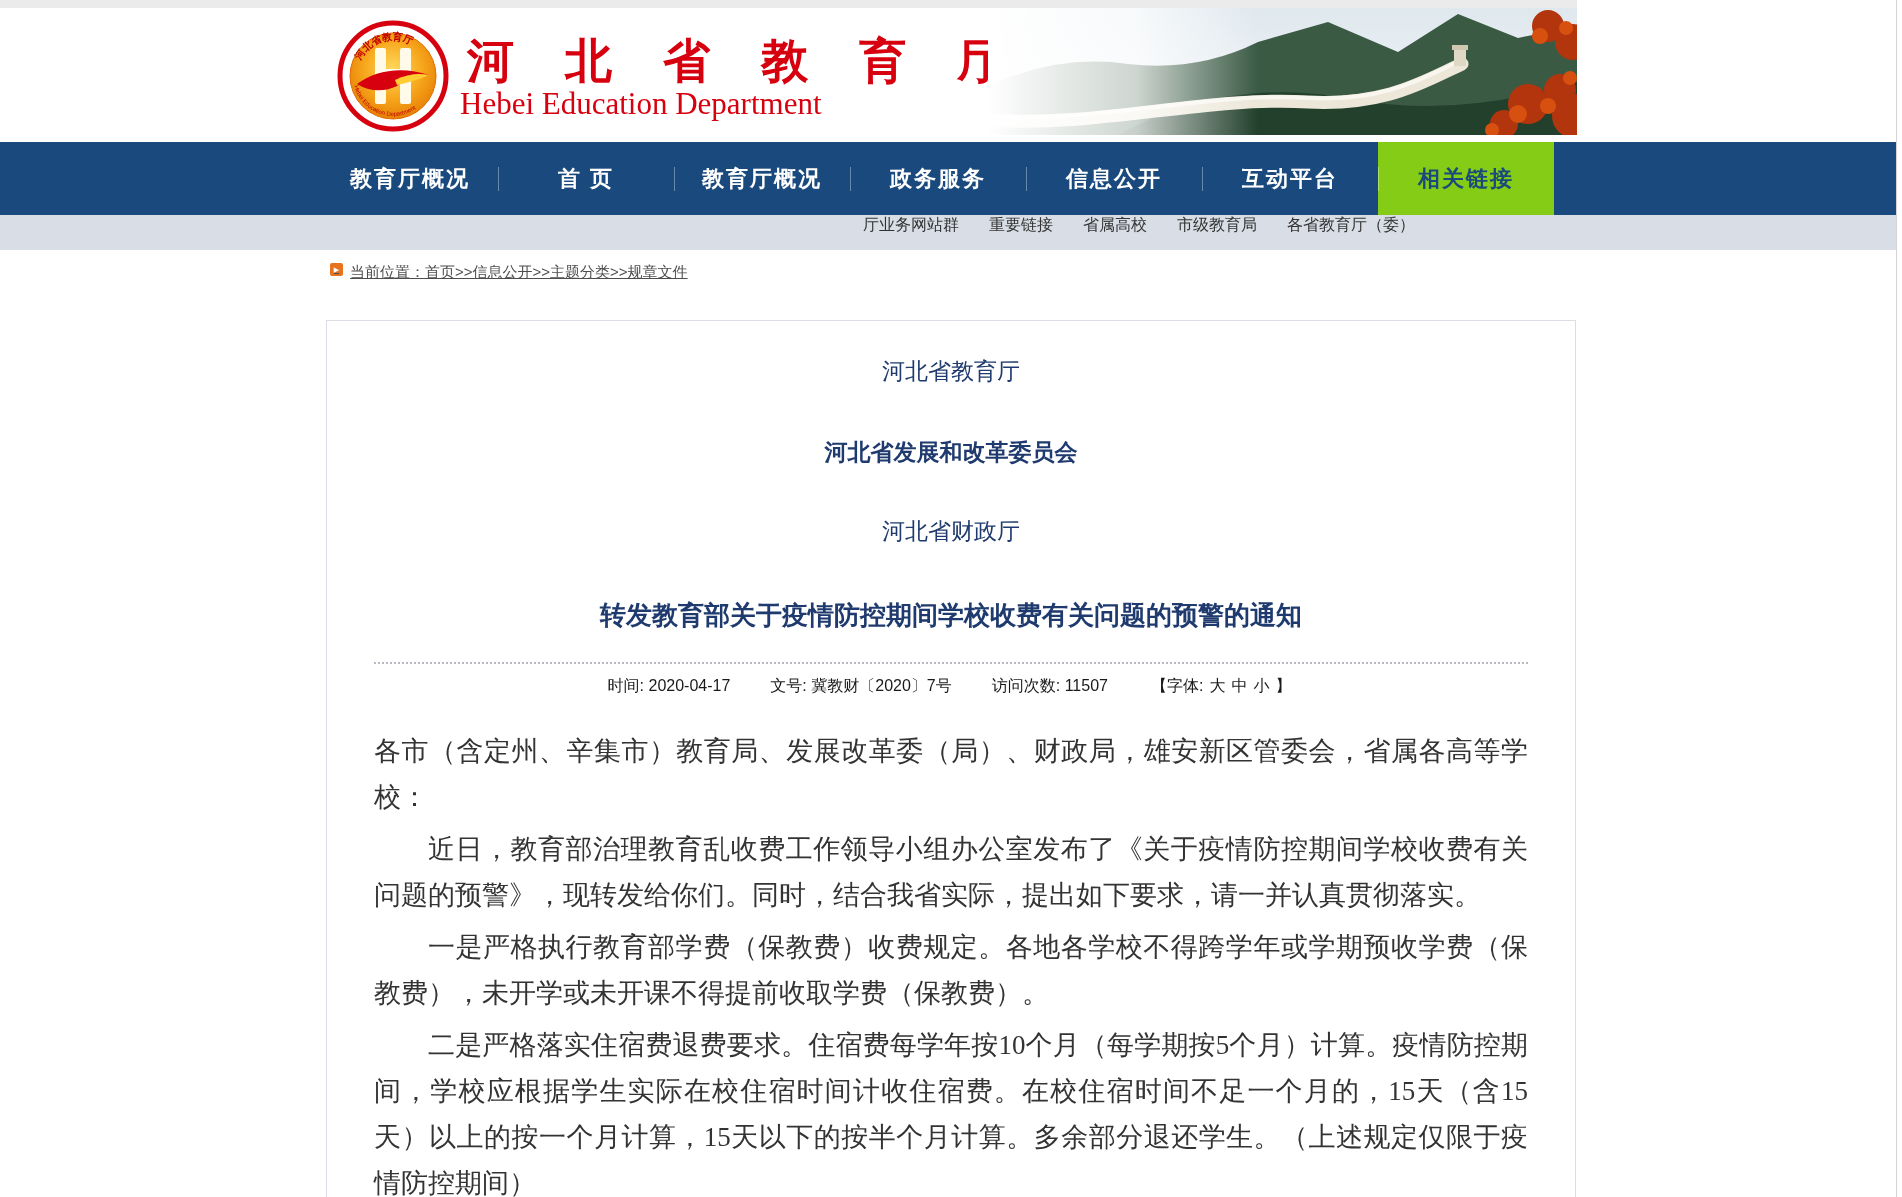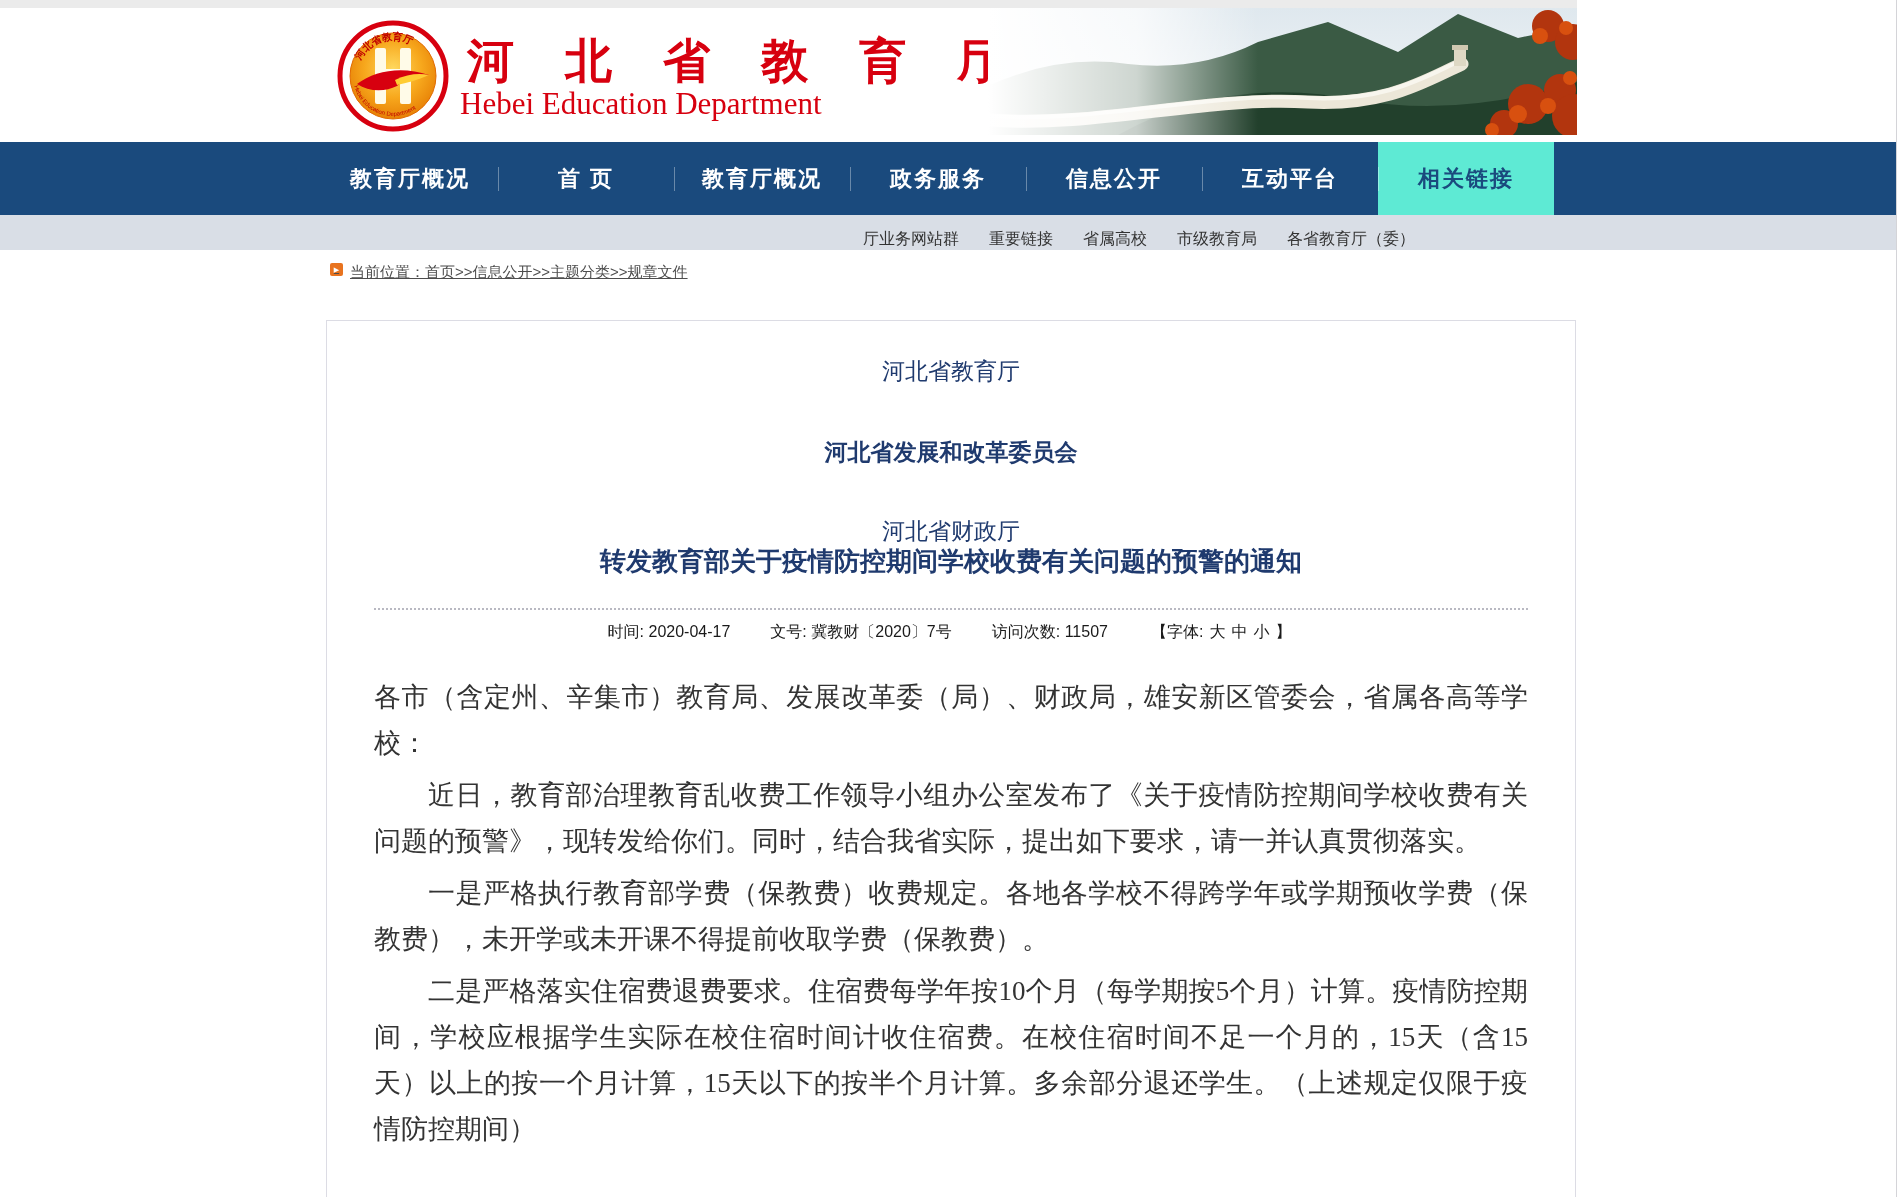--- a/index.html
+++ b/index.html
@@ -18,47 +18,47 @@
   .banner{position:absolute;left:988px;top:0;width:589px;height:127px;overflow:hidden;}
 
   
   .mainnav{position:absolute;left:0;top:142px;width:1897px;height:73px;background:#1a4a7d;}
   .nav-inner{position:absolute;left:322px;top:0;height:73px;display:flex;}
   .nav-item{position:relative;width:176px;height:73px;line-height:73px;text-align:center;
             color:#fff;font-size:22px;font-weight:bold;letter-spacing:2px;cursor:pointer;
             white-space:nowrap;text-decoration:none;display:block;}
   .nav-item + .nav-item::before{content:"";position:absolute;left:0;top:25px;height:24px;
             width:1px;background:rgba(255,255,255,.35);}
-  .nav-item.active{background:#5eead4;color:#1a4a7d;}
+  .nav-item.active{background:#84cc16;color:#1a4a7d;}
 
   
   .subnav{position:absolute;left:0;top:215px;width:1897px;height:35px;background:#d9dee6;}
   .subnav-links{position:absolute;left:863px;top:0;height:35px;display:flex;gap:30px;
-            align-items:flex-end;}
+            align-items:flex-start;}
   .subnav-links a{color:#333;font-size:16px;text-decoration:none;white-space:nowrap;cursor:pointer;}
 
   
   .breadcrumb{position:absolute;left:330px;top:263px;height:28px;display:flex;
             align-items:flex-start;font-size:15px;color:#4d4d4d;text-decoration:underline;}
   .bc-icon{width:13px;height:13px;background:#e8731f;border-radius:2px;margin-right:7px;
             display:inline-flex;align-items:center;justify-content:center;color:#fff;
             font-size:7px;line-height:1;}
   .bc-label{white-space:nowrap;}
   .bc-path{white-space:nowrap;cursor:pointer;}
 
   
   .content-box{position:absolute;left:326px;top:320px;width:1250px;height:877px;
             background:#fff;border:1px solid #dcdce4;border-bottom:none;box-sizing:border-box;
             padding:0 47px;}
   .org-line{font-size:23px;line-height:28px;color:#1f3a6e;text-align:center;}
   .org-1{margin-top:36px;}
   .org-2{margin-top:53px;font-weight:bold;}
   .org-3{margin-top:51px;}
   .doc-title{font-size:26px;line-height:32px;font-weight:bold;color:#1f3a6e;
-            text-align:center;}
+            text-align:center;margin-top:54px;}
   .dotline{margin-top:31px;border-top:2px dotted #b9b9c2;height:0;}
   .meta{margin-top:10px;display:flex;justify-content:center;gap:40px;font-size:16px;
             color:#1a1a1a;line-height:24px;}
   .meta .fw{display:flex;gap:0;}
   .meta .fw span{margin:0 3px;}
   .meta .fw .size{cursor:pointer;}
   .doc-body{margin-top:30px;font-family:"Liberation Serif",serif;font-size:27px;
             line-height:46px;color:#333;text-align:justify;}
   .doc-body p{margin:0 0 6px 0;}
   .doc-body p.indent{text-indent:2em;}

